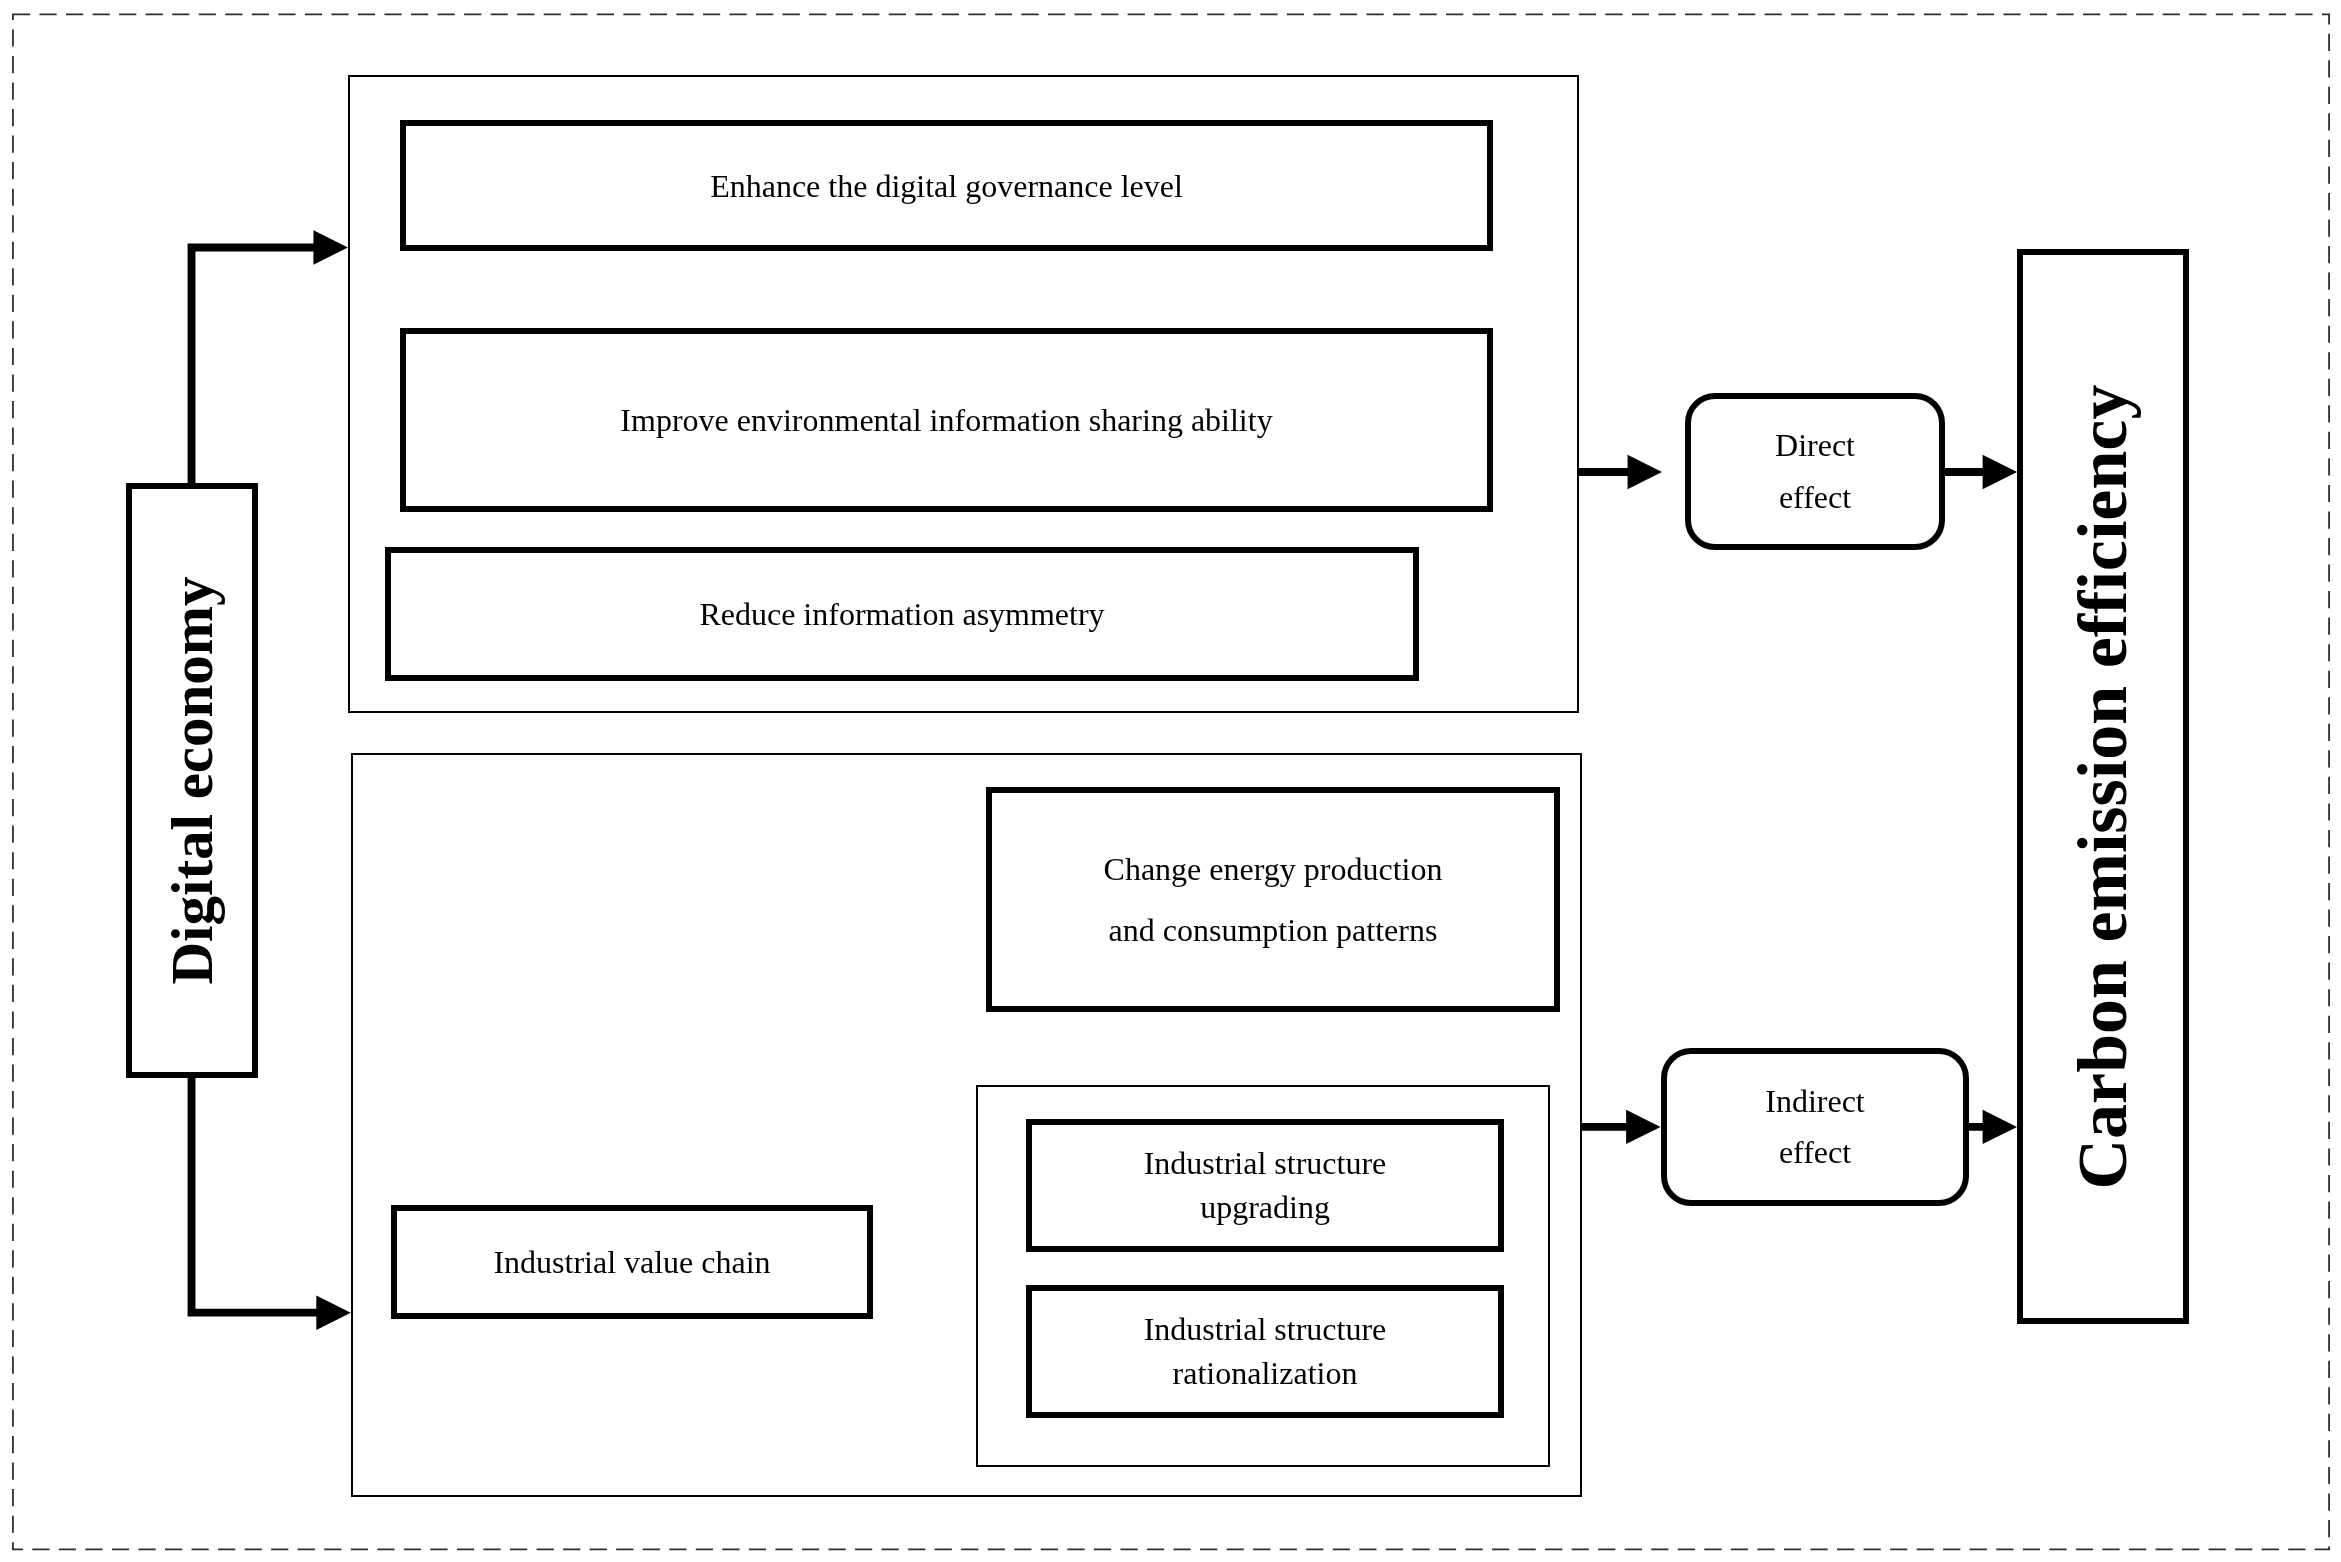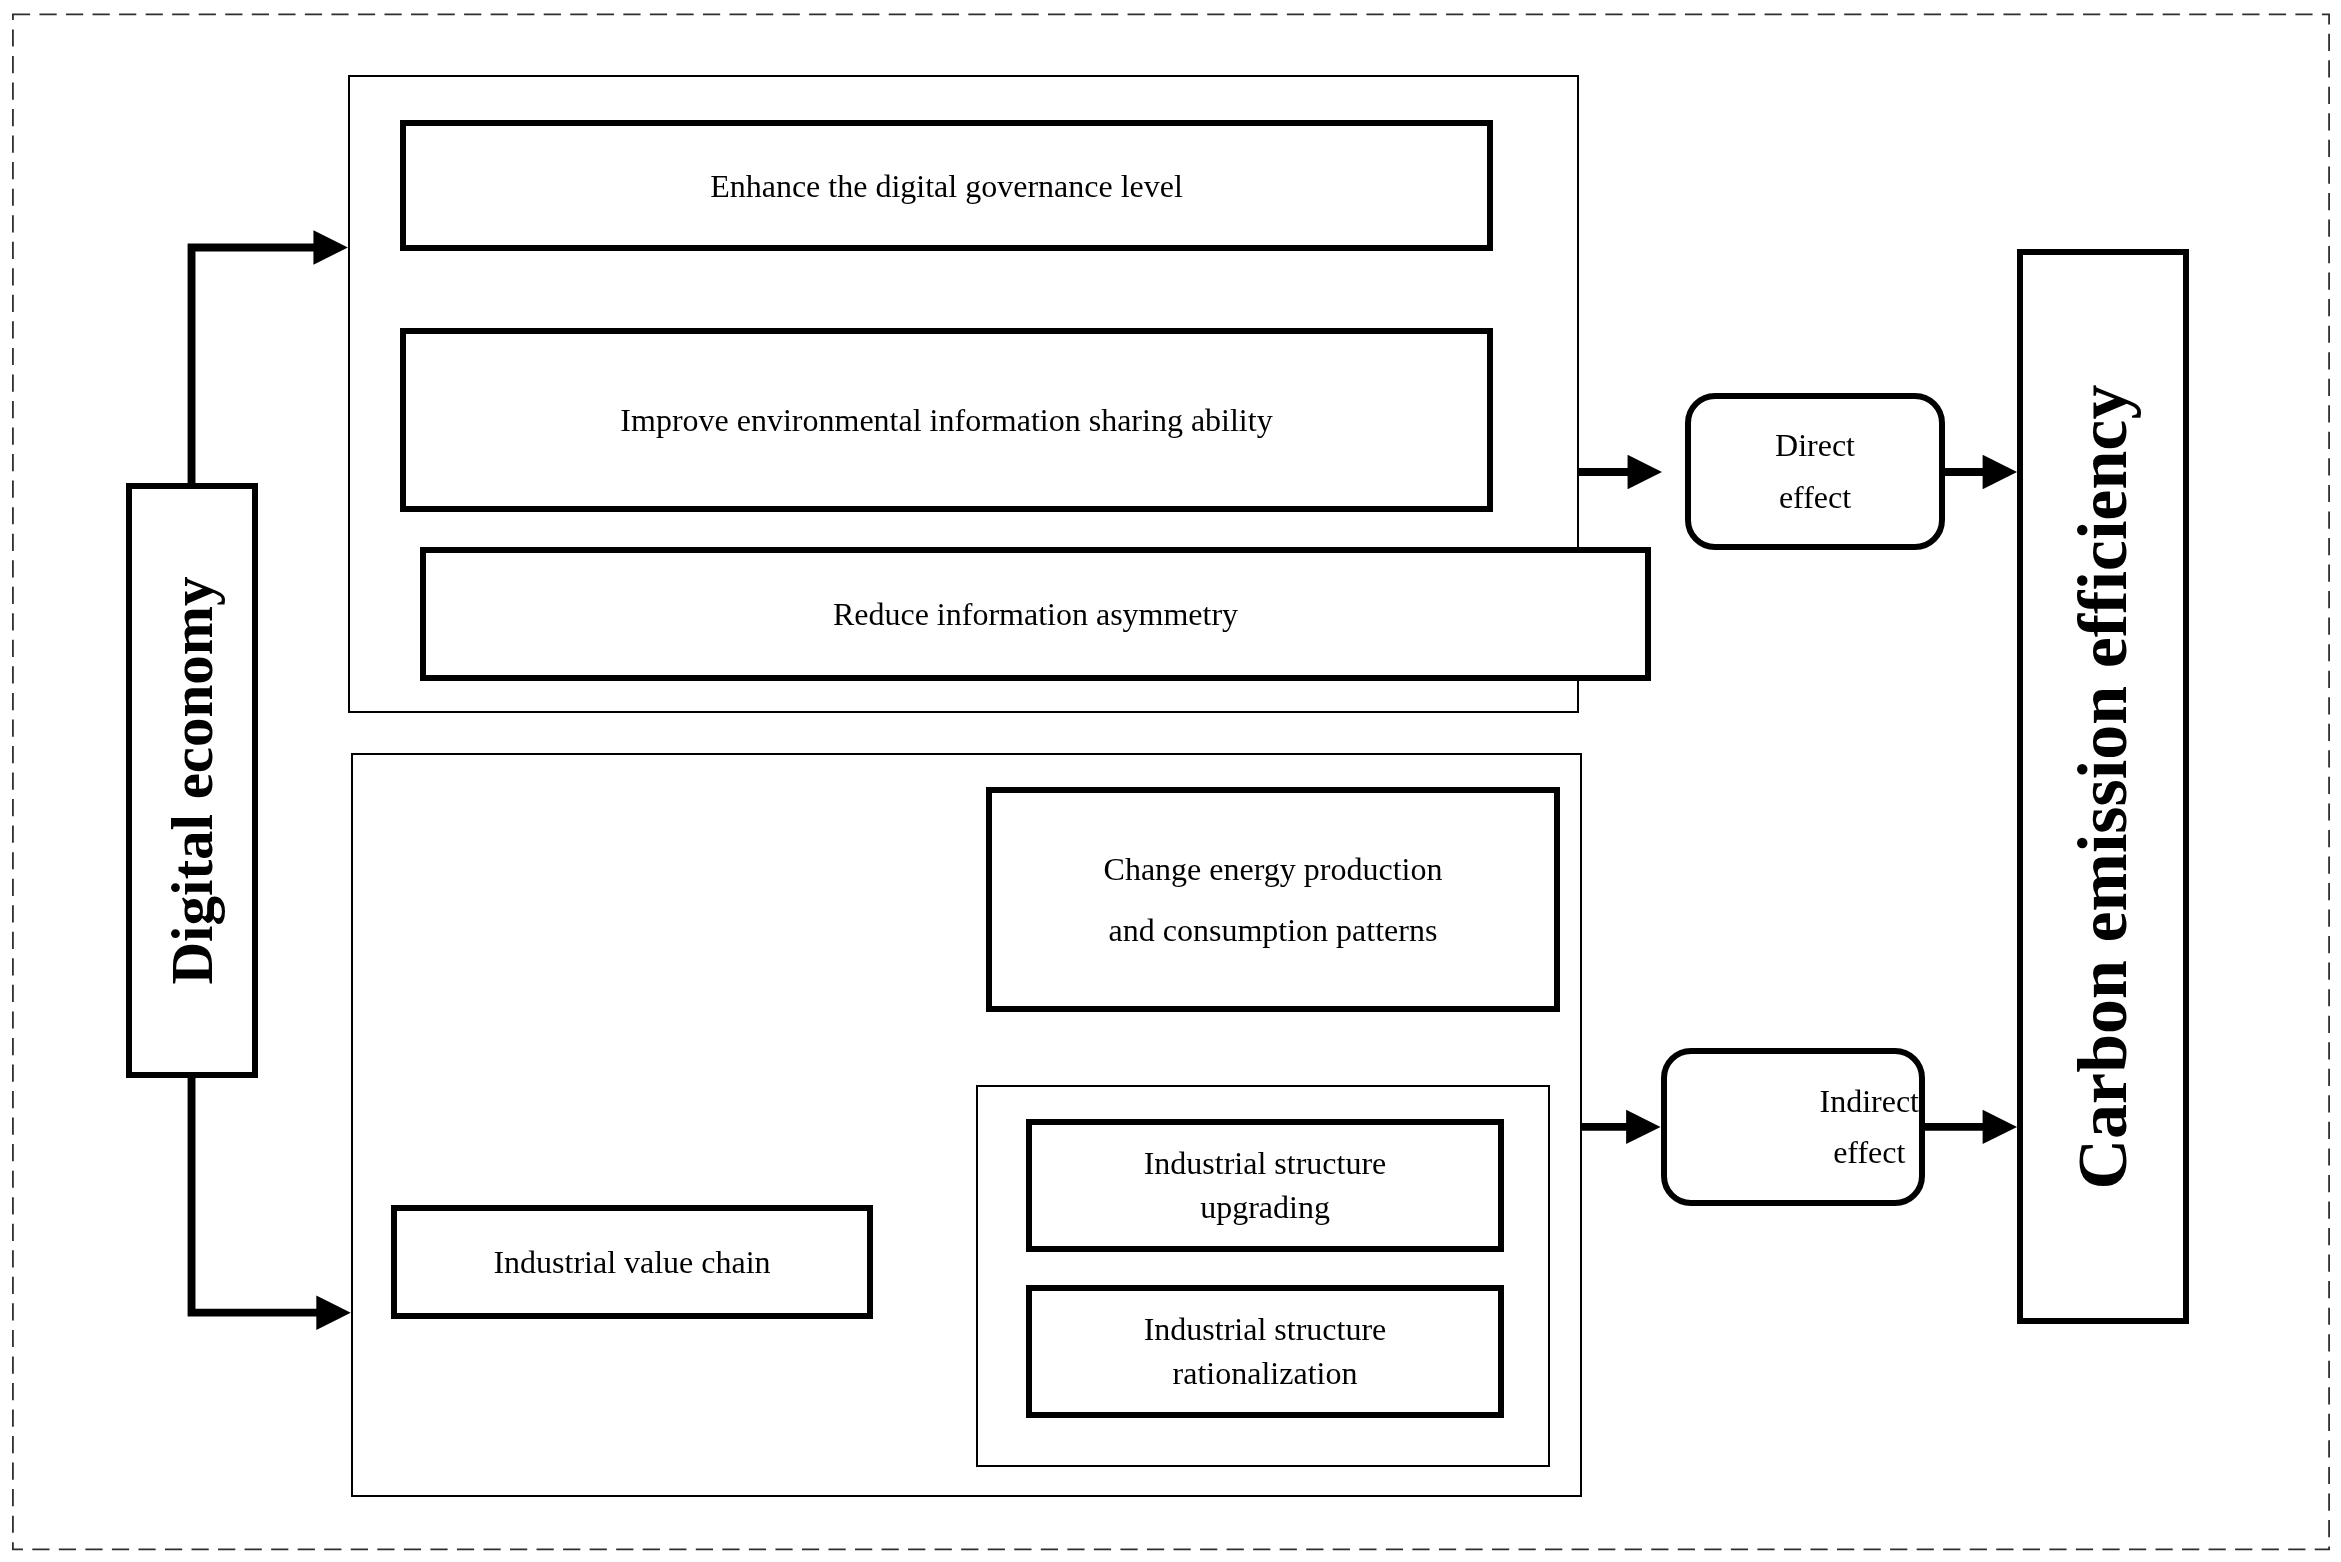--- a/index.html
+++ b/index.html
@@ -95,21 +95,21 @@
   <div class="node" style="left:126px; top:483px; width:132px; height:595px;">
     <div class="vtext de">Digital economy</div>
   </div>
 
   <div class="node" style="left:400px; top:120px; width:1093px; height:131px;">
     <div class="lbl">Enhance the digital governance level</div>
   </div>
   <div class="node" style="left:400px; top:304px; width:1093px; height:184px;margin-top:24px;">
     <div class="lbl">Improve environmental information sharing ability</div>
   </div>
-  <div class="node" style="left:420px; top:547px; width:1231px; height:134px;">
+  <div class="node" style="left:385px; top:547px; width:1034px; height:134px;">
     <div class="lbl">Reduce information asymmetry</div>
   </div>
 
   <div class="node" style="left:986px; top:787px; width:574px; height:225px;">
     <div class="lbl airy">Change energy production
 and consumption patterns</div>
   </div>
   <div class="node" style="left:391px; top:1205px; width:482px; height:114px;text-align:center;">
     <div class="lbl">Industrial value chain</div>
   </div>
@@ -119,21 +119,21 @@
   </div>
   <div class="node" style="left:1026px; top:1285px; width:478px; height:133px;">
     <div class="lbl tight">Industrial structure
 rationalization</div>
   </div>
 
   <div class="node rounded" style="left:1662px; top:393px; width:260px; height:157px;margin-left:23px;">
     <div class="lbl mid">Direct
 effect</div>
   </div>
-  <div class="node rounded" style="left:1661px; top:1048px; width:264px; height:158px;justify-content:flex-end;">
+  <div class="node rounded" style="left:1661px; top:1048px; width:308px; height:158px;">
     <div class="lbl mid">Indirect
 effect</div>
   </div>
 
   <div class="node" style="left:2017px; top:249px; width:172px; height:1075px;">
     <div class="vtext ce">Carbon emission efficiency</div>
   </div>
 
 </div>
 

